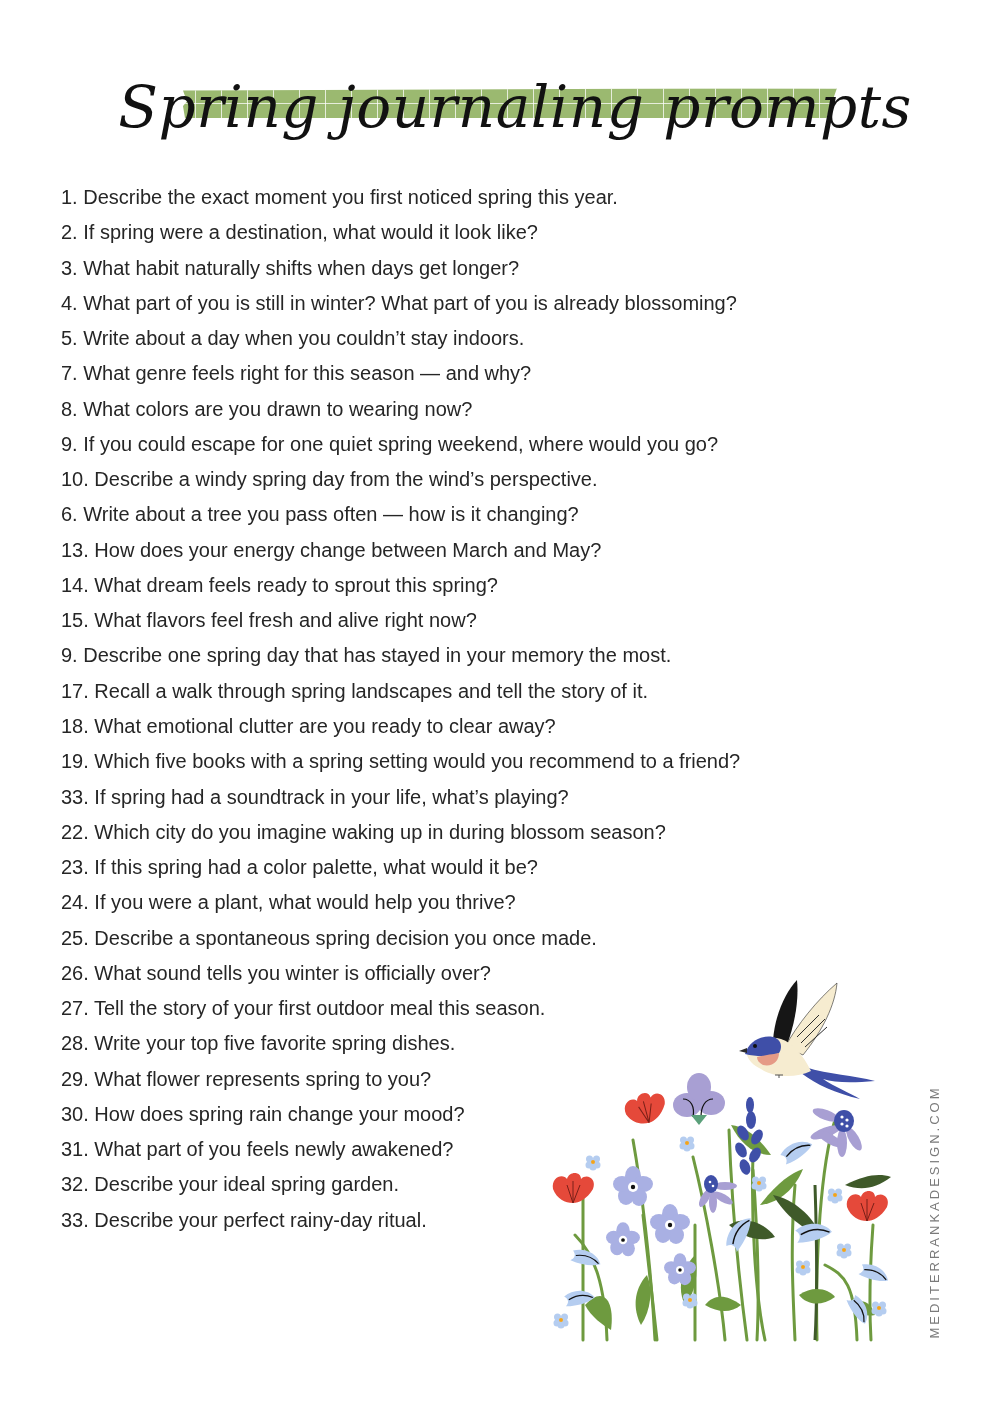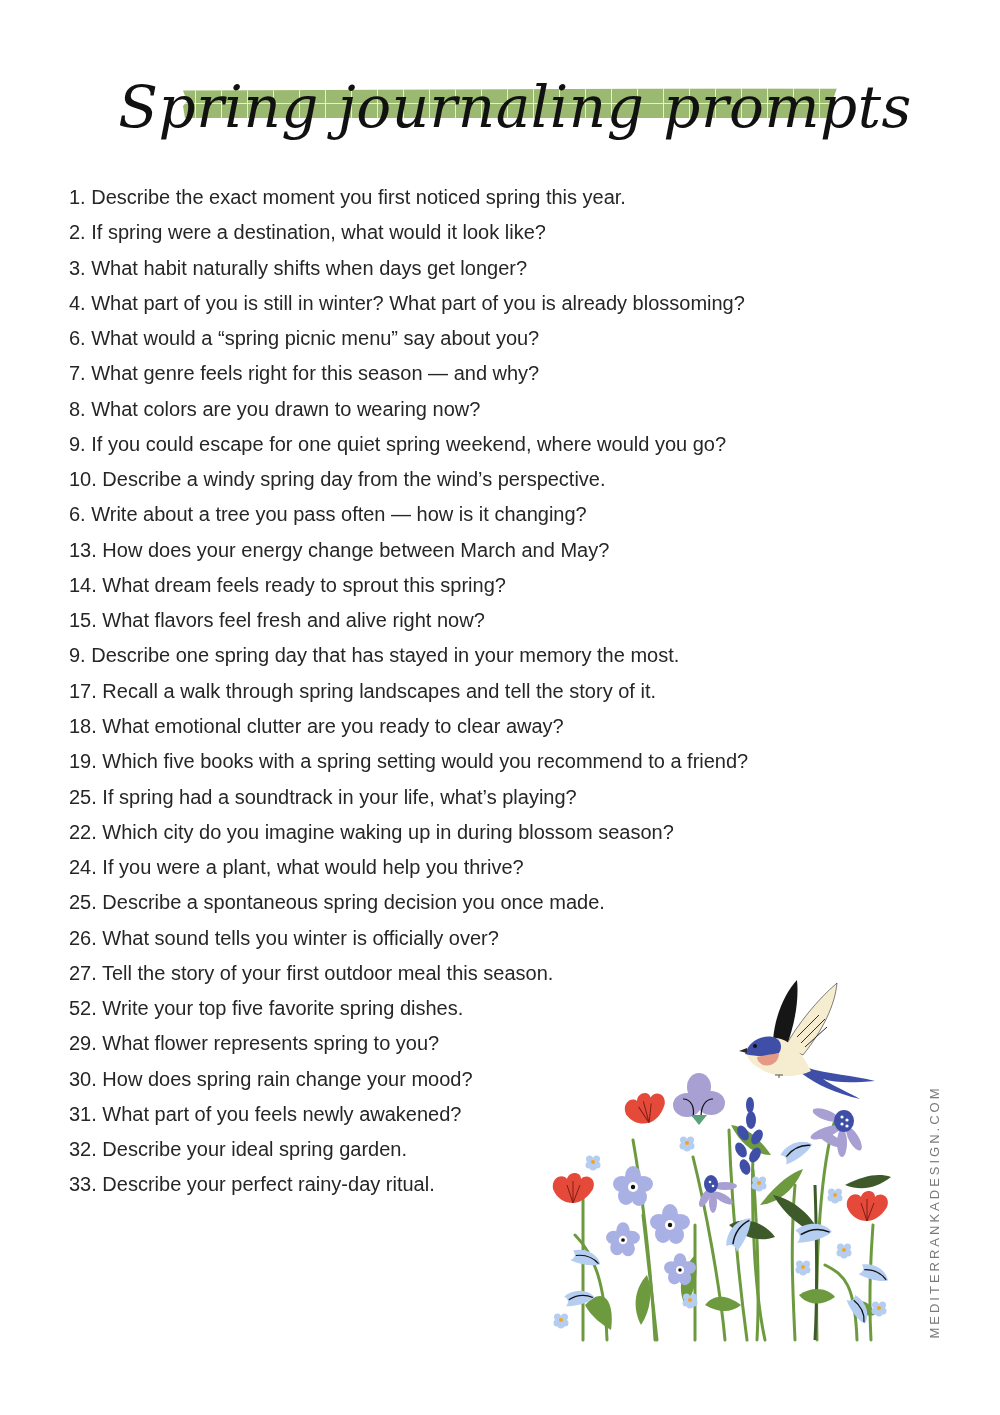--- a/index.html
+++ b/index.html
@@ -23,21 +23,21 @@
     font-size: 58px; color: #111111; letter-spacing: 0.5px; line-height: 80px;
     transform: translateX(15px);
   }
 
   
   .prompts {
     position: absolute; left: 61px; top: 182px; margin: 0; padding: 0; list-style: none;
   }
   .prompt {
     font-family: "Liberation Sans", sans-serif; font-size: 20px; color: #262626;
-    height: 35.28px; line-height: 30px; white-space: nowrap; margin-left: 8px;
+    height: 35.28px; line-height: 30px; white-space: nowrap;
   }
 
   
   .bird { position: absolute; left: 735px; top: 975px; width: 145px; height: 125px; }
   .flowers { position: absolute; left: 545px; top: 1065px; width: 360px; height: 280px; }
 
   .website {
     position: absolute; left: 934px; top: 1212px; width: 260px;
     transform: translate(-50%, -50%) rotate(-90deg);
     font-family: "Liberation Sans", sans-serif; font-size: 13px; letter-spacing: 3px;
@@ -50,40 +50,41 @@
 <div class="page">
 
   <div class="tape"></div>
   <h1 class="title">Spring journaling prompts</h1>
 
   <ol class="prompts">
     <li class="prompt">1. Describe the exact moment you first noticed spring this year.</li>
     <li class="prompt">2. If spring were a destination, what would it look like?</li>
     <li class="prompt">3. What habit naturally shifts when days get longer?</li>
     <li class="prompt">4. What part of you is still in winter? What part of you is already blossoming?</li>
-    <li class="prompt">6. What would a “spring picnic menu” say about you?</li>
+    <li class="prompt">5. Write about a day when you couldn’t stay indoors.</li>
     <li class="prompt">7. What genre feels right for this season — and why?</li>
     <li class="prompt">8. What colors are you drawn to wearing now?</li>
     <li class="prompt">9. If you could escape for one quiet spring weekend, where would you go?</li>
     <li class="prompt">10. Describe a windy spring day from the wind’s perspective.</li>
     <li class="prompt">6. Write about a tree you pass often — how is it changing?</li>
     <li class="prompt">13. How does your energy change between March and May?</li>
     <li class="prompt">14. What dream feels ready to sprout this spring?</li>
     <li class="prompt">15. What flavors feel fresh and alive right now?</li>
     <li class="prompt">9. Describe one spring day that has stayed in your memory the most.</li>
     <li class="prompt">17. Recall a walk through spring landscapes and tell the story of it.</li>
     <li class="prompt">18. What emotional clutter are you ready to clear away?</li>
     <li class="prompt">19. Which five books with a spring setting would you recommend to a friend?</li>
-    <li class="prompt">25. If spring had a soundtrack in your life, what’s playing?</li>
+    <li class="prompt">33. If spring had a soundtrack in your life, what’s playing?</li>
     <li class="prompt">22. Which city do you imagine waking up in during blossom season?</li>
+    <li class="prompt">23. If this spring had a color palette, what would it be?</li>
     <li class="prompt">24. If you were a plant, what would help you thrive?</li>
     <li class="prompt">25. Describe a spontaneous spring decision you once made.</li>
     <li class="prompt">26. What sound tells you winter is officially over?</li>
     <li class="prompt">27. Tell the story of your first outdoor meal this season.</li>
-    <li class="prompt">52. Write your top five favorite spring dishes.</li>
+    <li class="prompt">28. Write your top five favorite spring dishes.</li>
     <li class="prompt">29. What flower represents spring to you?</li>
     <li class="prompt">30. How does spring rain change your mood?</li>
     <li class="prompt">31. What part of you feels newly awakened?</li>
     <li class="prompt">32. Describe your ideal spring garden.</li>
     <li class="prompt">33. Describe your perfect rainy-day ritual.</li>
   </ol>
 
   <svg class="bird" viewBox="0 0 145 125">
 
     <path d="M38 65 C40 40 50 18 62 5 C64 25 60 48 52 70 Z" fill="#161616"></path>

